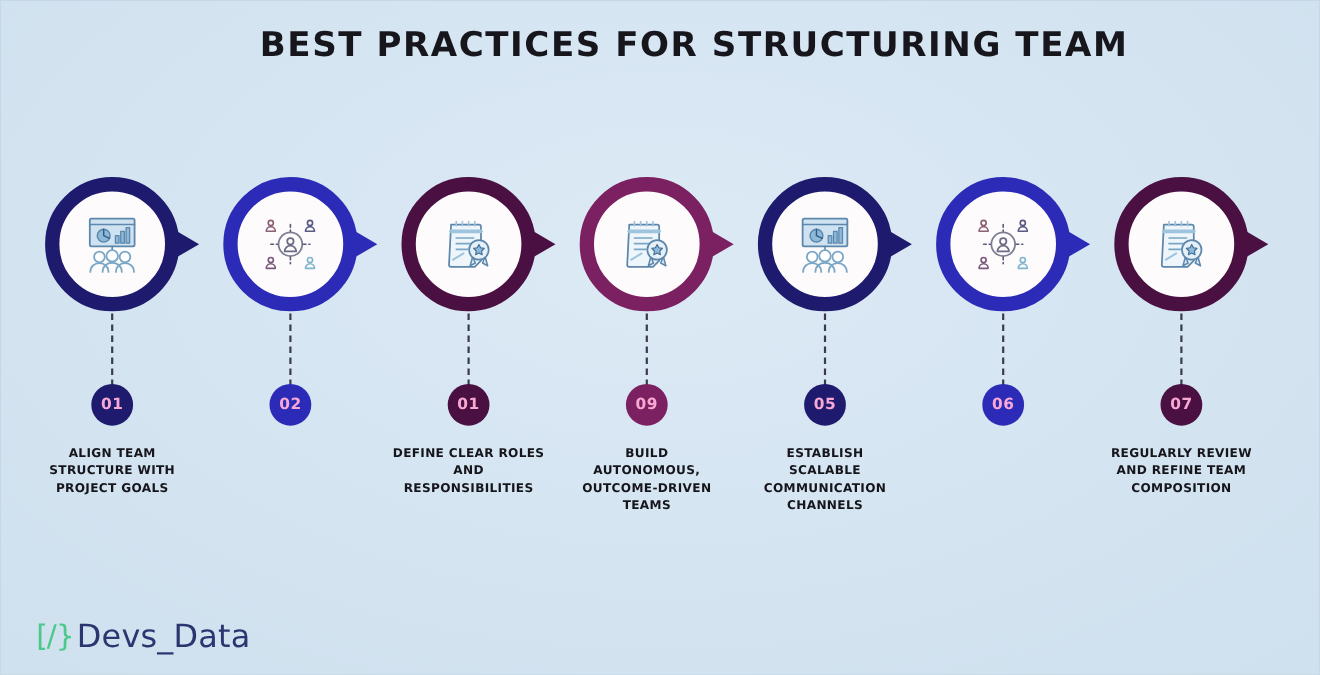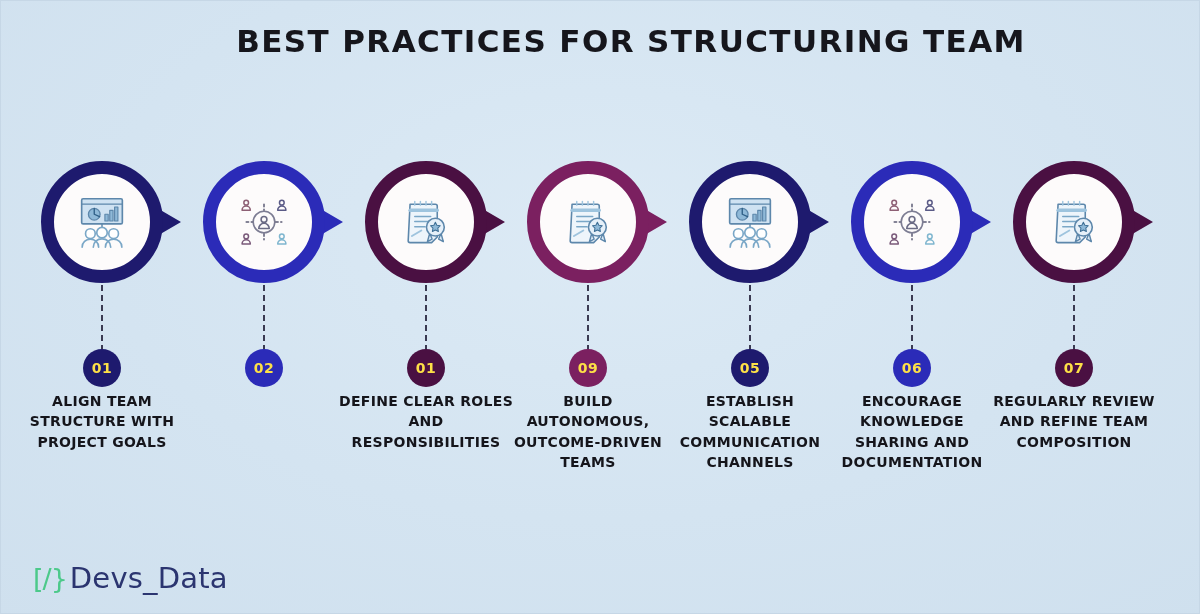--- a/index.html
+++ b/index.html
@@ -115,39 +115,39 @@
   
   .badge {
     position: absolute;
     left: 50%;
     top: 188px;
     transform: translateX(-50%);
     width: 38px;
     height: 38px;
     border-radius: 50%;
     background: #1e1a6e;
-    color: #fde047;
+    color: #f9a8d4;
     display: flex;
     align-items: center;
     justify-content: center;
     font-family: "DejaVu Sans", sans-serif;
     font-size: 14px;
     font-weight: bold;
     letter-spacing: 0.5px;
   }
 
   
   .label {
     position: absolute;
     left: -6px;
-    top: 230px;
+    top: 243px;
     width: 174px;
     text-align: center;
     font-family: "DejaVu Sans", sans-serif;
-    font-size: 14px;
+    font-size: 11px;
     font-weight: bold;
     line-height: 1.45;
     letter-spacing: 0.3px;
     color: #15151b;
     text-transform: uppercase;
     white-space: pre-line;
   }
 
   
   #logo {
@@ -419,24 +419,20 @@
       <g stroke="#7fb6cf" stroke-width="1.6" fill="none" stroke-linecap="round" stroke-linejoin="round">
         <circle cx="51" cy="47.4" r="2.5"></circle>
         <path d="M46.6 55.4 a4.4 4.4 0 0 1 8.8 0 z"></path>
       </g>
     </svg>
             </div>
           </div>
         </div>
         <div class="connector"></div>
         <div class="badge" style="background: rgb(43, 43, 184);">06</div>
-        <div class="label">ENCOURAGE
-KNOWLEDGE
-SHARING AND
-DOCUMENTATION</div>
       </div>
       <div class="step" style="left: 992px;">
         <div class="node">
           <div class="arrow">
   <svg viewBox="0 0 86 50" preserveAspectRatio="none">
     <path d="M0 17 H48 V4 L84 25 L48 46 V33 H0 Z" fill="#4a1042"></path>
   </svg>
           </div>
           <div class="ring" style="border-color: rgb(74, 16, 66);">
             <div class="ring-inner">

